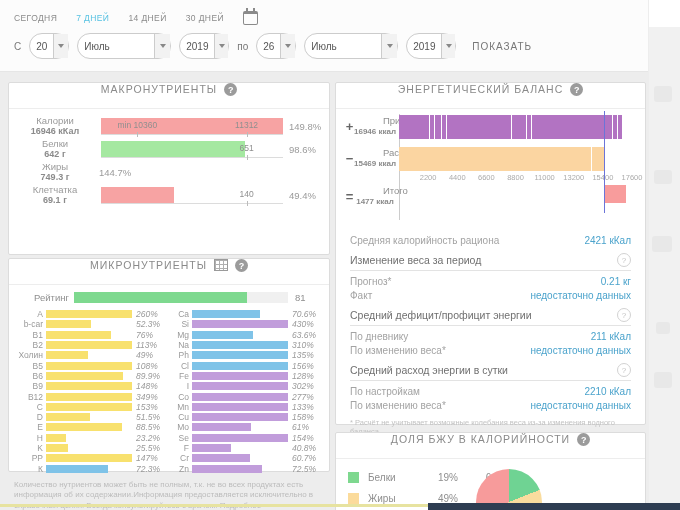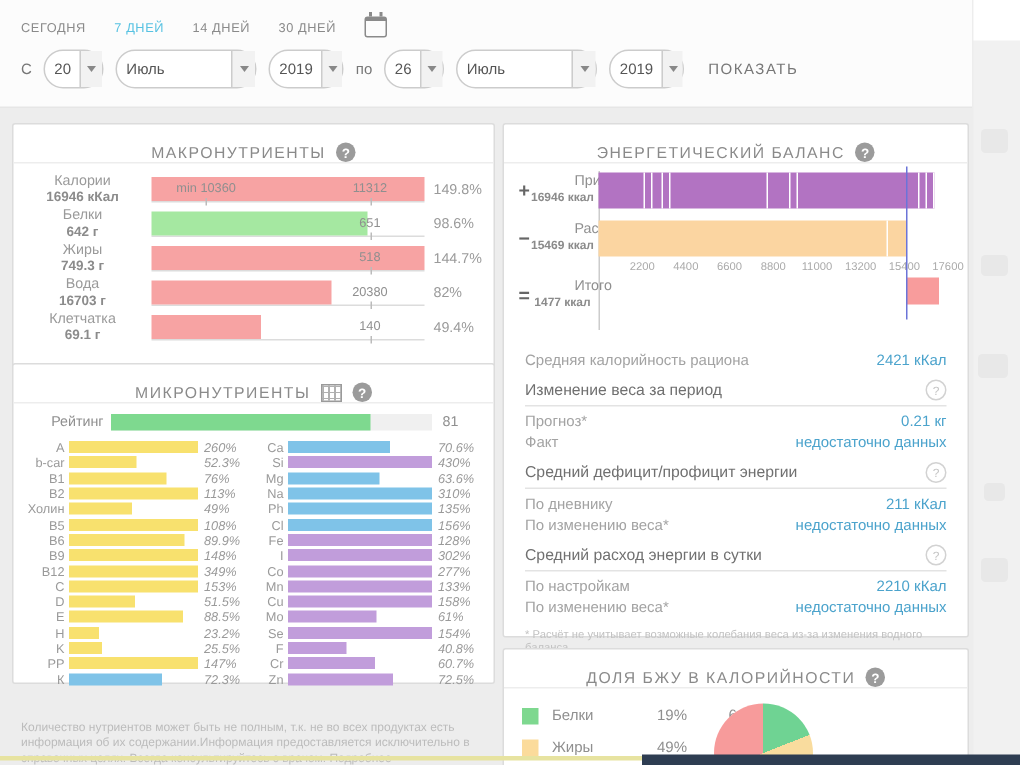--- a/index.html
+++ b/index.html
@@ -18,21 +18,21 @@
   .dr-label{font-size:10px;color:#777;}
   .select{height:24px;background:#fff;border:1px solid #ccc;border-radius:13px;display:flex;align-items:stretch;cursor:pointer;}
   .select .val{flex:1;display:flex;align-items:center;padding:0 6px;font-size:10px;color:#555;}
   .select .dd{width:15px;border-left:1px solid #ccc;background:#f2f2f2;display:flex;align-items:center;justify-content:center;}
   .select .dd i{border-left:3px solid transparent;border-right:3px solid transparent;border-top:4px solid #888;}
   .w-day{width:38px;}.w-month{width:92px;justify-content:flex-end;}.w-year{width:48px;}
   .show-btn{font-size:10px;color:#777;letter-spacing:1px;margin-left:8px;cursor:pointer;}
 
   
   .panel{position:absolute;background:#fff;border:1px solid #dcdcdc;border-radius:2px;box-sizing:border-box;}
-  .panel-header{height:25px;border-bottom:1px solid #ededed;display:flex;align-items:flex-end;justify-content:center;gap:7px;}
+  .panel-header{height:25px;border-bottom:1px solid #ededed;display:flex;align-items:flex-start;justify-content:center;gap:7px;}
   .panel-title{font-size:10.5px;color:#8a8a8a;letter-spacing:1px;}
   .qmark{width:13px;height:13px;border-radius:50%;background:#9b9b9b;color:#fff;font-size:9px;font-weight:bold;
          display:flex;align-items:center;justify-content:center;cursor:pointer;flex:0 0 auto;}
   .grid-icon{width:12px;height:10px;border:1px solid #9a9a9a;cursor:pointer;
      background-image:repeating-linear-gradient(to right,#b0b0b0 0 1px,transparent 1px 4px),
                       repeating-linear-gradient(to bottom,#b0b0b0 0 1px,transparent 1px 4px);}
   .qmark-o{width:12px;height:12px;border-radius:50%;border:1px solid #d2d2d2;color:#c4c4c4;font-size:8px;
            display:flex;align-items:center;justify-content:center;cursor:pointer;flex:0 0 auto;}
 
   
@@ -43,21 +43,21 @@
   .m-name{font-size:9.5px;color:#9a9a9a;}
   .m-amount{font-size:9px;font-weight:bold;color:#8b8b8b;}
   .m-track{flex:1;height:17px;position:relative;margin:0 4px;}
   .m-base{position:absolute;left:0;right:0;bottom:0;border-bottom:1px solid #dcdcdc;}
   .m-fill{position:absolute;left:0;top:0;bottom:1px;}
   .m-marker{position:absolute;bottom:-2px;width:1px;height:5px;background:#bbb;}
   .m-marker-label{position:absolute;top:2px;transform:translateX(-50%);font-size:8.5px;color:#8f8f8f;white-space:nowrap;}
   .m-pct{width:36px;font-size:9.5px;color:#9a9a9a;padding-left:2px;}
 
   
-  #micro{left:8px;top:242px;width:322px;height:214px;}
+  #micro{left:8px;top:258px;width:322px;height:214px;}
   .rating-row{display:flex;align-items:center;margin:7px 10px 5px 10px;}
   .rating-label{width:50px;text-align:right;font-size:9.5px;color:#8f8f8f;padding-right:5px;}
   .rating-track{flex:1;height:11px;background:#f0f0f0;position:relative;}
   .rating-fill{height:100%;}
   .rating-val{width:24px;font-size:9.5px;color:#8f8f8f;padding-left:7px;}
   .micro-cols{display:flex;padding:1px 4px 0 4px;}
   .micro-col{flex:1;}
   .mi-row{display:flex;align-items:center;height:10.3px;}
   .mi-name{width:30px;text-align:right;font-size:8.5px;color:#9a9a9a;padding-right:3px;white-space:nowrap;}
   .micro-col.rcol .mi-name{width:20px;}
@@ -197,40 +197,21 @@
             <div class="m-marker" style="left: 80%;"></div>
             <div class="m-marker-label" style="left: 80%;">651</div>
           </div>
           <div class="m-pct">98.6%</div>
         </div>
         <div class="m-row">
           <div class="m-name-wrap">
             <div class="m-name">Жиры</div>
             <div class="m-amount">749.3 г</div>
           </div>
-          <div class="m-track">
-            <div class="m-base"></div>
-            <div class="m-fill" style="width: 100%; background: rgb(247, 163, 163);"></div>
-            <div class="m-marker" style="left: 80%;"></div>
-            <div class="m-marker-label" style="left: 80%;">518</div>
-          </div>
           <div class="m-pct">144.7%</div>
-        </div>
-        <div class="m-row">
-          <div class="m-name-wrap">
-            <div class="m-name">Вода</div>
-            <div class="m-amount">16703 г</div>
-          </div>
-          <div class="m-track">
-            <div class="m-base"></div>
-            <div class="m-fill" style="width: 66%; background: rgb(247, 163, 163);"></div>
-            <div class="m-marker" style="left: 80%;"></div>
-            <div class="m-marker-label" style="left: 80%;">20380</div>
-          </div>
-          <div class="m-pct">82%</div>
         </div>
         <div class="m-row">
           <div class="m-name-wrap">
             <div class="m-name">Клетчатка</div>
             <div class="m-amount">69.1 г</div>
           </div>
           <div class="m-track">
             <div class="m-base"></div>
             <div class="m-fill" style="width: 40%; background: rgb(247, 163, 163);"></div>
             <div class="m-marker" style="left: 80%;"></div>

